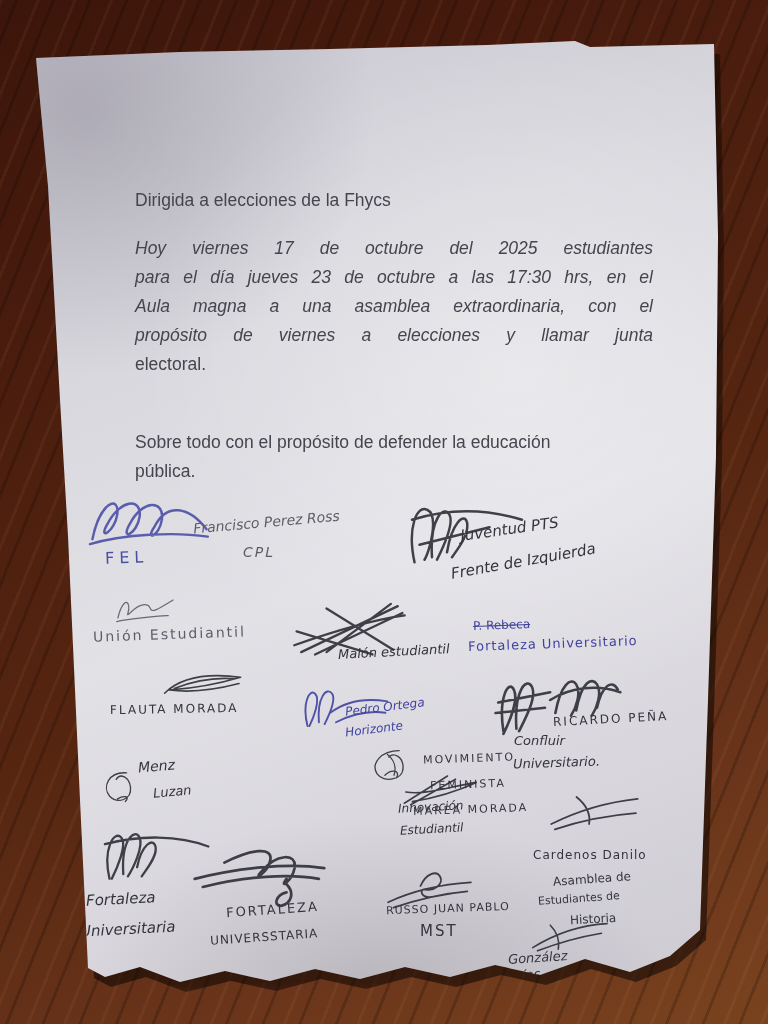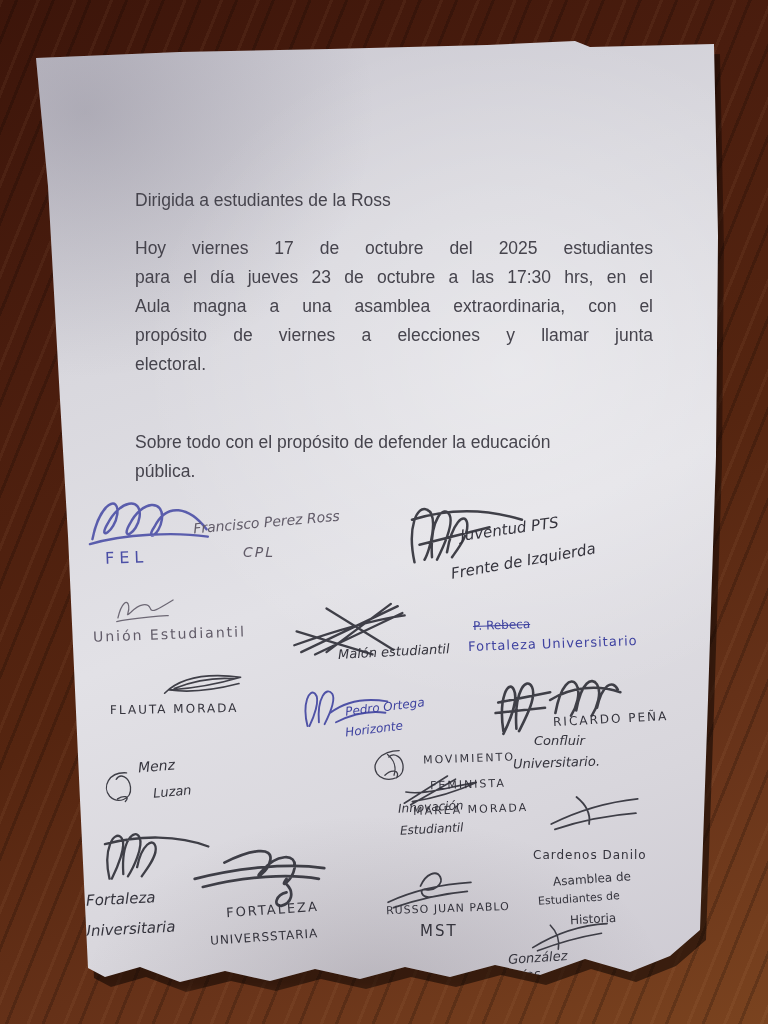--- a/index.html
+++ b/index.html
@@ -20,37 +20,37 @@
     position:absolute;left:30px;top:36px;width:690px;height:950px;
     background:
       radial-gradient(90% 60% at 70% 35%, rgba(255,255,255,0.35) 0%, rgba(255,255,255,0) 60%),
       radial-gradient(60% 40% at 8% 8%, rgba(60,55,75,0.22) 0%, rgba(0,0,0,0) 70%),
       radial-gradient(70% 30% at 50% 100%, rgba(70,60,70,0.18) 0%, rgba(0,0,0,0) 60%),
       linear-gradient(160deg,#c9c7d0 0%,#d8d7dd 28%,#e2e1e6 55%,#d8d6dc 80%,#cdcad2 100%);
     clip-path:polygon(6px 22px,150px 16px,300px 13px,457px 9px,545px 5px,560px 11px,684px 8px,688px 200px,686px 420px,678px 664px,670px 894px,640px 920px,600px 936px,555px 923px,510px 939px,465px 929px,420px 941px,375px 931px,330px 943px,285px 933px,240px 945px,195px 935px,150px 946px,110px 931px,75px 941px,58px 932px,50px 764px,38px 500px,30px 364px,18px 150px);
   }
   .typed{position:absolute;left:105px;width:518px;color:#46444d;font-size:17.5px;line-height:29px;}
   .heading{top:150px;}
-  .jline{text-align:justify;text-align-last:justify;}
+  .jline{text-align:justify;text-align-last:justify;font-style:italic;}
   .lline{text-align:right;text-align-last:left;}
   .sig{position:absolute;}
   .sig svg{position:absolute;left:0;top:0;overflow:visible;}
   .sig svg path{fill:none;stroke:currentColor;stroke-width:2;stroke-linecap:round;stroke-linejoin:round;opacity:.9;}
   .hw{position:absolute;white-space:nowrap;font-family:"DejaVu Sans",sans-serif;color:#35343d;}
   .hw.it{font-style:italic;}
   .strike{text-decoration:line-through;}
 </style>
 </head>
 <body>
 
 <div class="photo">
   <div class="paper-shadow"></div>
   <div class="paper">
 
-    <div class="typed heading">Dirigida a estudiantes de la Ross</div>
+    <div class="typed heading">Dirigida a elecciones de la Fhycs</div>
     <div class="typed" style="top:198px">
       <div class="jline">Hoy viernes  17 de octubre del 2025 estudiantes</div>
       <div class="jline">para el día jueves 23 de octubre a las 17:30 hrs, en el</div>
       <div class="jline">Aula magna a una asamblea extraordinaria, con el</div>
       <div class="jline">propósito de viernes a elecciones y llamar junta</div>
       <div class="lline">electoral.</div>
     </div>
     <div class="typed" style="top:392px">
       <div class="lline">Sobre todo con el propósito de defender la educación</div>
       <div class="lline">pública.</div>
@@ -108,21 +108,21 @@
         </svg>
       <div class="hw it" style="left:47px;top:22px;font-size:12px;color:#3f43a0;transform:rotate(-7deg)">Pedro Ortega</div>
       <div class="hw it" style="left:47px;top:44px;font-size:12px;color:#3f43a0;transform:rotate(-7deg)">Horizonte</div>
     </div>
 
     <div class="sig" style="left:448px;top:638px;color:#2e2d36">
       <svg width="160" height="65" viewBox="0 0 100 50">
           <path d="M8,44 C4,18 12,4 16,12 C20,20 12,38 8,46 M18,42 C16,12 26,2 30,10 C34,18 24,36 20,44 M4,22 L44,14 M2,30 L40,26 M48,30 C52,8 60,2 64,8 C68,14 64,26 60,32 M64,28 C68,6 76,2 80,8 C84,14 80,26 76,32 M80,26 C84,8 92,4 96,12 M44,20 C60,10 80,8 98,14"></path>
         </svg>
       <div class="hw" style="left:75px;top:38px;font-size:12px;letter-spacing:2px;transform:rotate(-3deg)">RICARDO PEÑA</div>
-      <div class="hw it" style="left:56px;top:59px;font-size:13px">Confluir</div>
+      <div class="hw it" style="left:36px;top:59px;font-size:13px">Confluir</div>
       <div class="hw it" style="left:35px;top:81px;font-size:13px;transform:rotate(-2deg)">Universitario.</div>
     </div>
 
     <div class="sig" style="left:68px;top:708px;color:#2e2d36">
       <svg width="65" height="85" viewBox="0 0 100 50">
           <path d="M44,4 C16,2 6,26 18,40 C30,52 52,46 50,26 C48,10 34,4 28,14 M30,44 C40,38 50,40 42,48"></path>
         </svg>
       <div class="hw it" style="left:40px;top:14px;font-size:14px;transform:rotate(-5deg)">Menz</div>
       <div class="hw it" style="left:55px;top:40px;font-size:13px;transform:rotate(-5deg)">Luzan</div>
     </div>

